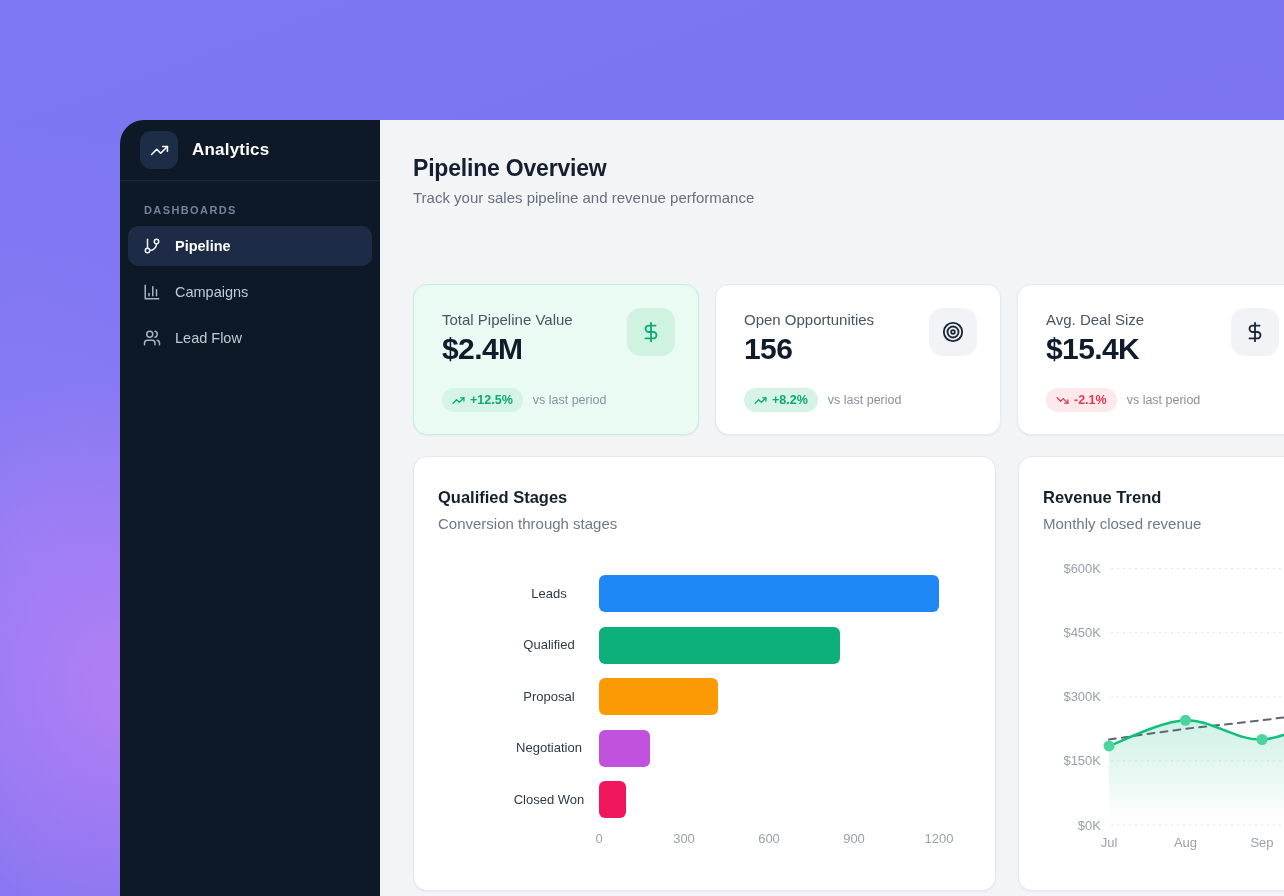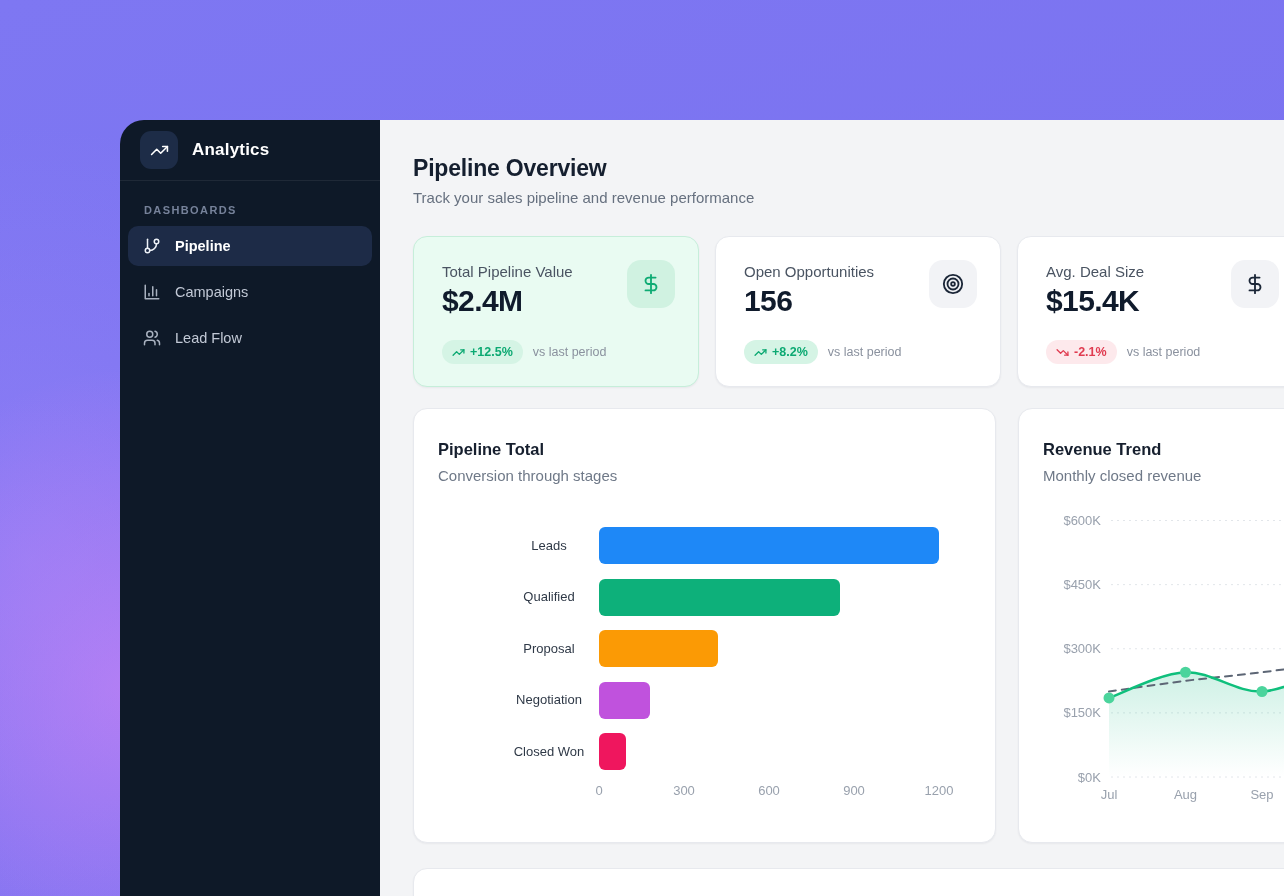--- a/index.html
+++ b/index.html
@@ -30,21 +30,21 @@
     gap:14px; padding:0 15px; color:#c2c9d6; font-size:14.5px; font-weight:500; cursor:pointer; }
   .nav-item .nav-ic { color:#a9b2c0; display:flex; }
   .nav-item.active { background:#1d2b47; color:#fff; font-weight:600; }
   .nav-item.active .nav-ic { color:#eef2f8; }
   
   .main { flex:1; background:#f3f4f6; position:relative; padding:35px 0 0 33px; overflow:hidden; }
   .page-title { font-size:23px; line-height:26px; font-weight:800; color:#151f2f; letter-spacing:-.2px; }
   .page-sub { margin-top:7px; font-size:15px; line-height:20px; color:#66707f; }
   .kpi-row { display:flex; gap:16px; margin-top:28px; width:max-content; }
   .kpi { width:286px; height:151px; border-radius:14px; position:relative;
-    background:#fff; border:1px solid #e7e9ee; box-shadow:0 1px 2px rgba(16,24,40,.05); }
+    background:#fff; border:1px solid #e7e9ee; box-shadow:0 1px 2px rgba(16,24,40,.05);margin-top:48px; }
   .kpi.mint { background:#e9fbf2; border-color:#c6eeda; }
   .kpi-label { position:absolute; left:28px; top:26px; font-size:15px; color:#4a5462; font-weight:500; }
   .kpi-value { position:absolute; left:28px; top:47px; font-size:30px; font-weight:800;
     color:#101b2c; letter-spacing:-.6px; }
   .kpi-foot { position:absolute; left:28px; top:103px; display:flex; align-items:center; gap:10px; }
   .delta { height:24px; border-radius:12px; padding:0 10px; display:inline-flex; align-items:center;
     gap:5px; font-size:12.5px; font-weight:700; }
   .delta.up { background:#d5f4e5; color:#0ca972; }
   .delta.down { background:#fde9ec; color:#e03b50; }
   .vs-note { font-size:12.5px; color:#8a919e; }
@@ -196,21 +196,21 @@
           <svg class="ic" width="22" height="22" viewBox="0 0 24 24" fill="none" stroke="currentColor" stroke-width="2" stroke-linecap="round" stroke-linejoin="round">
               <line x1="12" y1="2" x2="12" y2="22"></line>
               <path d="M17 5H9.5a3.5 3.5 0 0 0 0 7h5a3.5 3.5 0 0 1 0 7H6"></path>
             </svg>
         </div>
       </div>
     </div>
 
     <div class="charts-row">
       <div class="chart-card">
-        <div class="card-title">Pipeline Total</div>
+        <div class="card-title">Qualified Stages</div>
         <div class="card-sub">Conversion through stages</div>
         <div style="position:absolute;inset:0;">
             <div class="bar-row" style="top: 118px;">
               <div class="bar-label">Leads</div>
               <div class="bar" style="width: 340px; background: rgb(30, 136, 247);"></div>
             </div>
             <div class="bar-row" style="top: 221px;">
               <div class="bar-label">Proposal</div>
               <div class="bar" style="width: 119px; background: rgb(251, 154, 5);"></div>
             </div>

